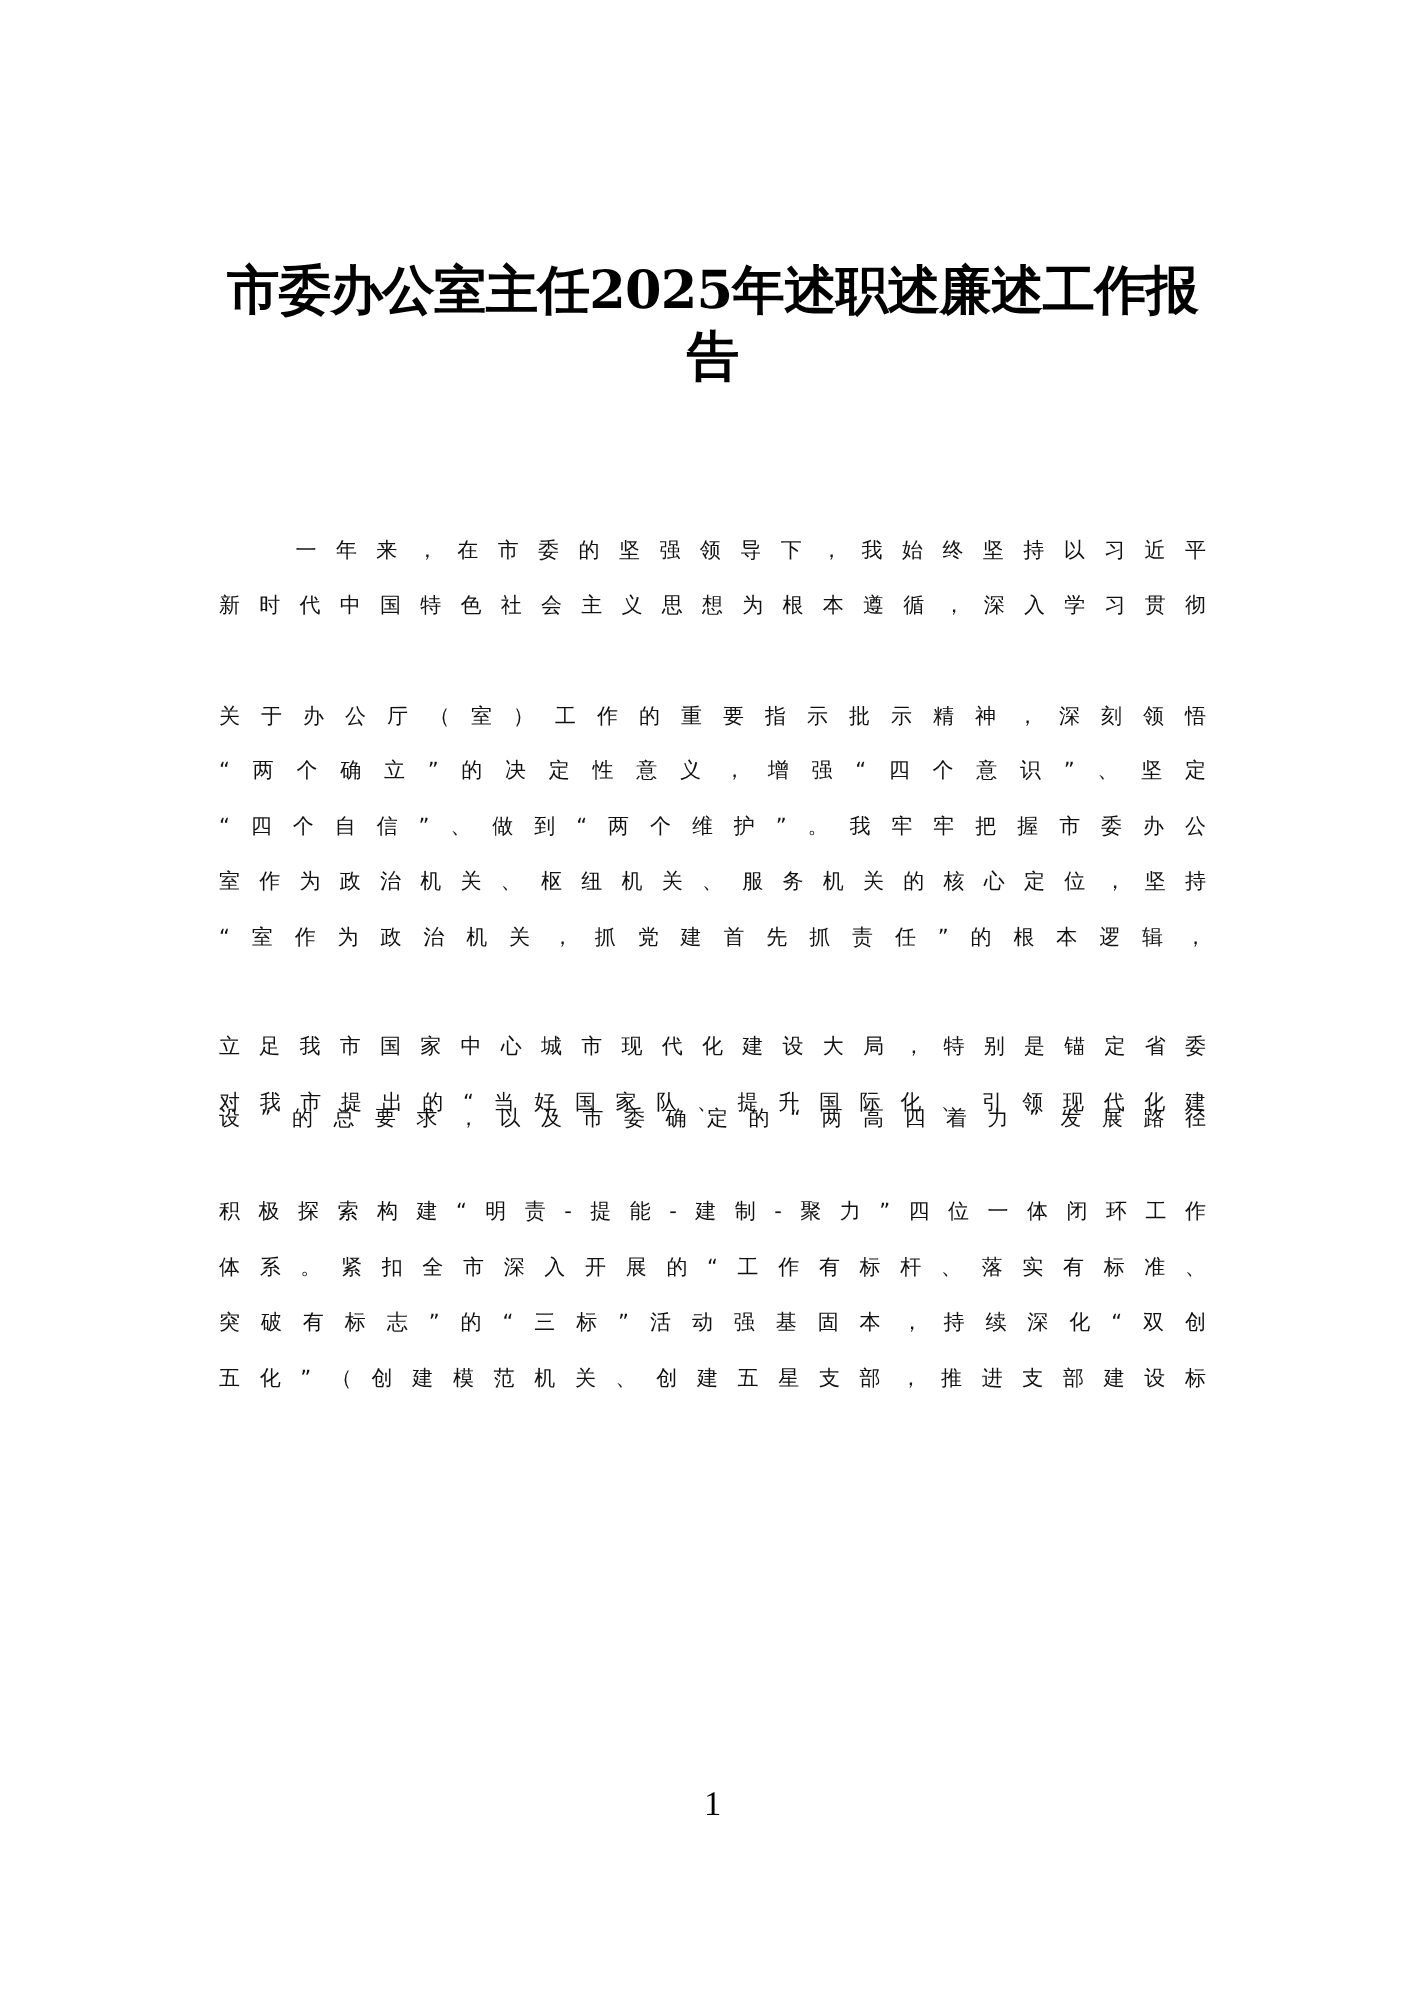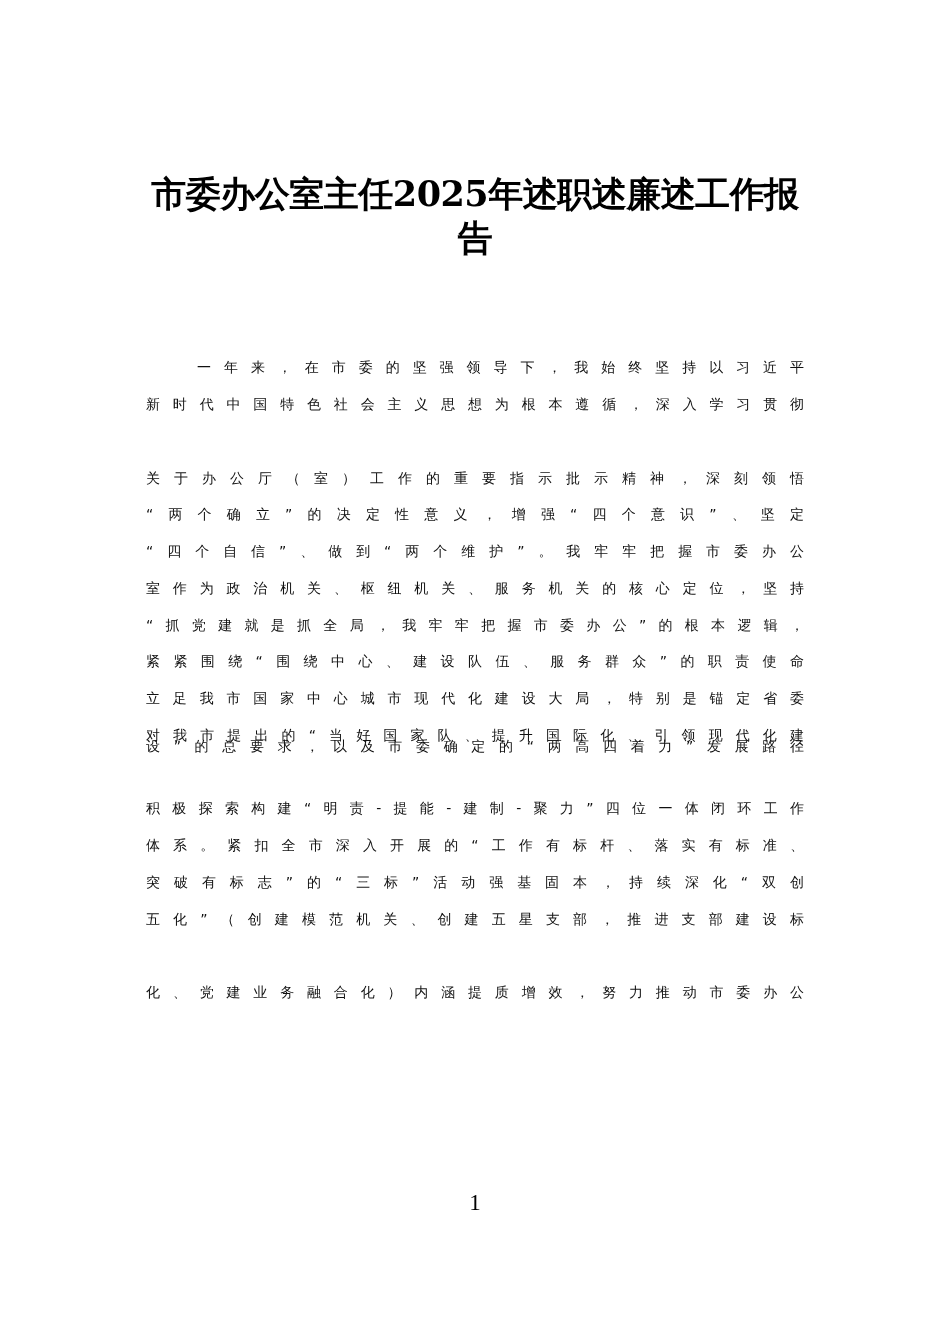--- a/index.html
+++ b/index.html
@@ -71,25 +71,23 @@
 <div class="page">
   <div class="title-line l1">市委办公室主任2025年述职述廉述工作报</div>
   <div class="title-line l2">告</div>
 
   <div class="body-line indent" style="top:349px">一年来，在市委的坚强领导下，我始终坚持以习近平</div>
   <div class="body-line" style="top:386px">新时代中国特色社会主义思想为根本遵循，深入学习贯彻</div>
   <div class="body-line" style="top:460px">关于办公厅（室）工作的重要指示批示精神，深刻领悟</div>
   <div class="body-line" style="top:496px">“两个确立”的决定性意义，增强“四个意识”、坚定</div>
   <div class="body-line" style="top:533px">“四个自信”、做到“两个维护”。我牢牢把握市委办公</div>
   <div class="body-line" style="top:570px">室作为政治机关、枢纽机关、服务机关的核心定位，坚持</div>
-  <div class="body-line" style="top:607px">“抓党建就是抓全局，我牢牢把握市委办公”的根本逻辑，</div>
-  <div class="body-line" style="top:643px">紧紧围绕“围绕中心、建设队伍、服务群众”的职责使命</div>
+  <div class="body-line" style="top:607px">“室作为政治机关，抓党建首先抓责任”的根本逻辑，</div>
   <div class="body-line" style="top:680px">立足我市国家中心城市现代化建设大局，特别是锚定省委</div>
   <div class="body-line" style="top:717px">对我市提出的“当好国家队、提升国际化、引领现代化建</div>
   <div class="body-line" style="top:728px">设”的总要求，以及市委确定的“两高四着力”发展路径</div>
   <div class="body-line" style="top:790px">积极探索构建“明责-提能-建制-聚力”四位一体闭环工作</div>
   <div class="body-line" style="top:827px">体系。紧扣全市深入开展的“工作有标杆、落实有标准、</div>
   <div class="body-line" style="top:864px">突破有标志”的“三标”活动强基固本，持续深化“双创</div>
   <div class="body-line" style="top:901px">五化”（创建模范机关、创建五星支部，推进支部建设标</div>
-  <div class="body-line" style="top:974px">化、党建业务融合化）内涵提质增效，努力推动市委办公</div>
 
   <div class="page-number">1</div>
 </div>
 
 </body></html>

